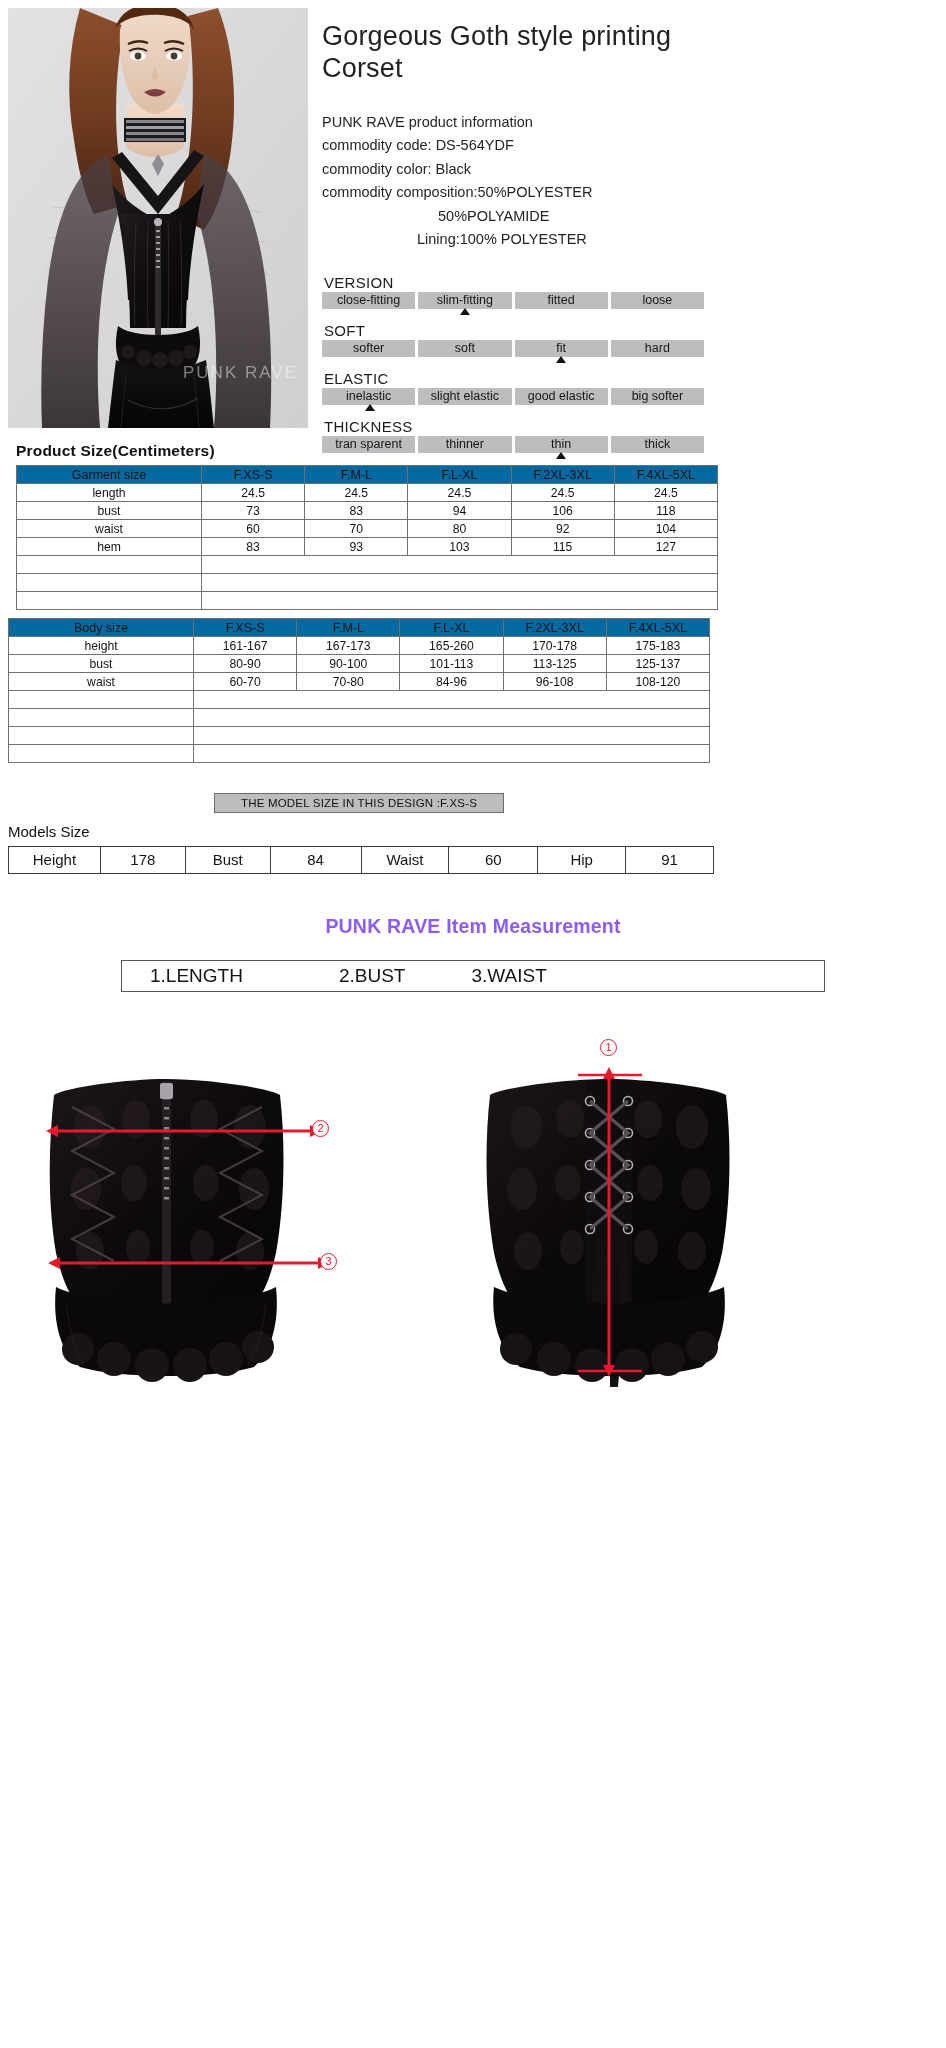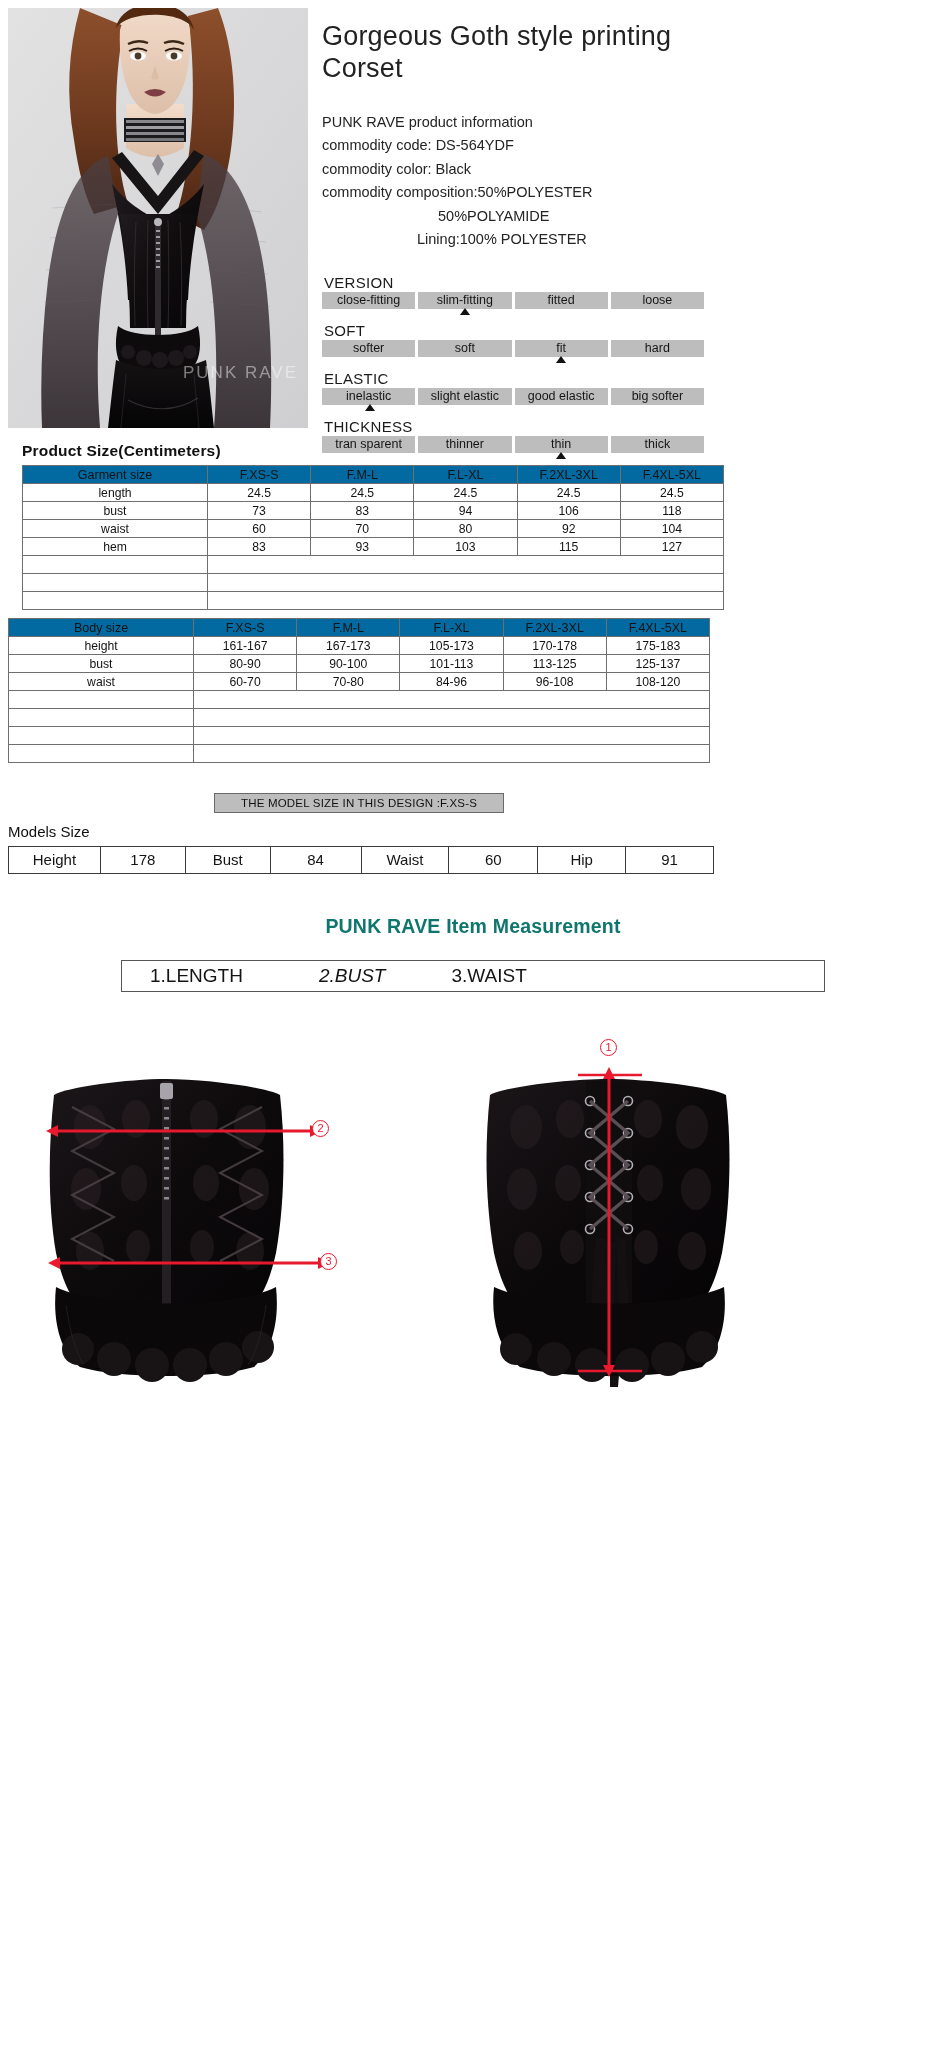--- a/index.html
+++ b/index.html
@@ -92,30 +92,30 @@
     font-size:15px; text-align:center; color:#141414;
   }
   .models-strip .cell:last-child { border-right:none; }
   .ms-k { width:92px; } .ms-v { width:85px; }
   .ms-k2 { width:85px; } .ms-v2 { width:91px; }
   .ms-k3 { width:88px; } .ms-v3 { width:89px; }
   .ms-k4 { width:88px; } .ms-v4 { width:87px; }
 
   
   .meas-title {
-    text-align:center; font-size:19.5px; font-weight:bold; color:#0f766e;
+    text-align:center; font-size:19.5px; font-weight:bold; color:#8b5cf6;
     letter-spacing:.2px;
   }
   .legend-box {
     width:704px; border:1px solid #555; height:32px; display:flex;
     align-items:center; font-size:19px; color:#141414;
   }
   .legend-box span { display:inline-block; }
   .lg1 { padding-left:28px; }
-  .lg2 { padding-left:76px;font-style:italic; }
+  .lg2 { padding-left:96px; }
   .lg3 { padding-left:66px; }
 
   .diagrams { position:relative; width:946px; height:430px; }
   .diagram { position:absolute; top:0; }
   .num-badge {
     position:absolute; width:17px; height:17px; border-radius:50%;
     border:1.6px solid #e8192c; color:#e8192c; background:#fff;
     font-size:11px; line-height:14px; text-align:center;
     font-family:"Liberation Sans", sans-serif;
   }
@@ -318,21 +318,21 @@
             <div class="attr-cell">thick</div>
           </div>
           <div class="attr-marks">
             <span class="caret" style="left: 62.5%;"></span>
           </div>
         </div>
       </div>
   </div>
 </div>
 
-<div style="position:absolute; left:6px; top:442px;padding-left:16px;">
+<div style="position:absolute; left:0; top:442px;padding-left:16px;">
   <div class="sec-title">
     <span>Product Size</span><span class="sub">(Centimeters)</span>
   </div>
   <table class="sz-table" id="garment-table" style="margin-top:5px;">
       <thead>
         <tr>
           <td class="lbl-col">Garment size</td>
           <td>F.XS-S</td>
           <td>F.M-L</td>
           <td>F.L-XL</td>
@@ -399,21 +399,21 @@
           <td>F.L-XL</td>
           <td>F.2XL-3XL</td>
           <td>F.4XL-5XL</td>
         </tr>
       </thead>
       <tbody>
         <tr>
           <td class="lbl-col">height</td>
           <td>161-167</td>
           <td>167-173</td>
-          <td>105-173</td>
+          <td>165-260</td>
           <td>170-178</td>
           <td>175-183</td>
         </tr>
         <tr>
           <td class="lbl-col">bust</td>
           <td>80-90</td>
           <td>90-100</td>
           <td>101-113</td>
           <td>113-125</td>
           <td>125-137</td>

